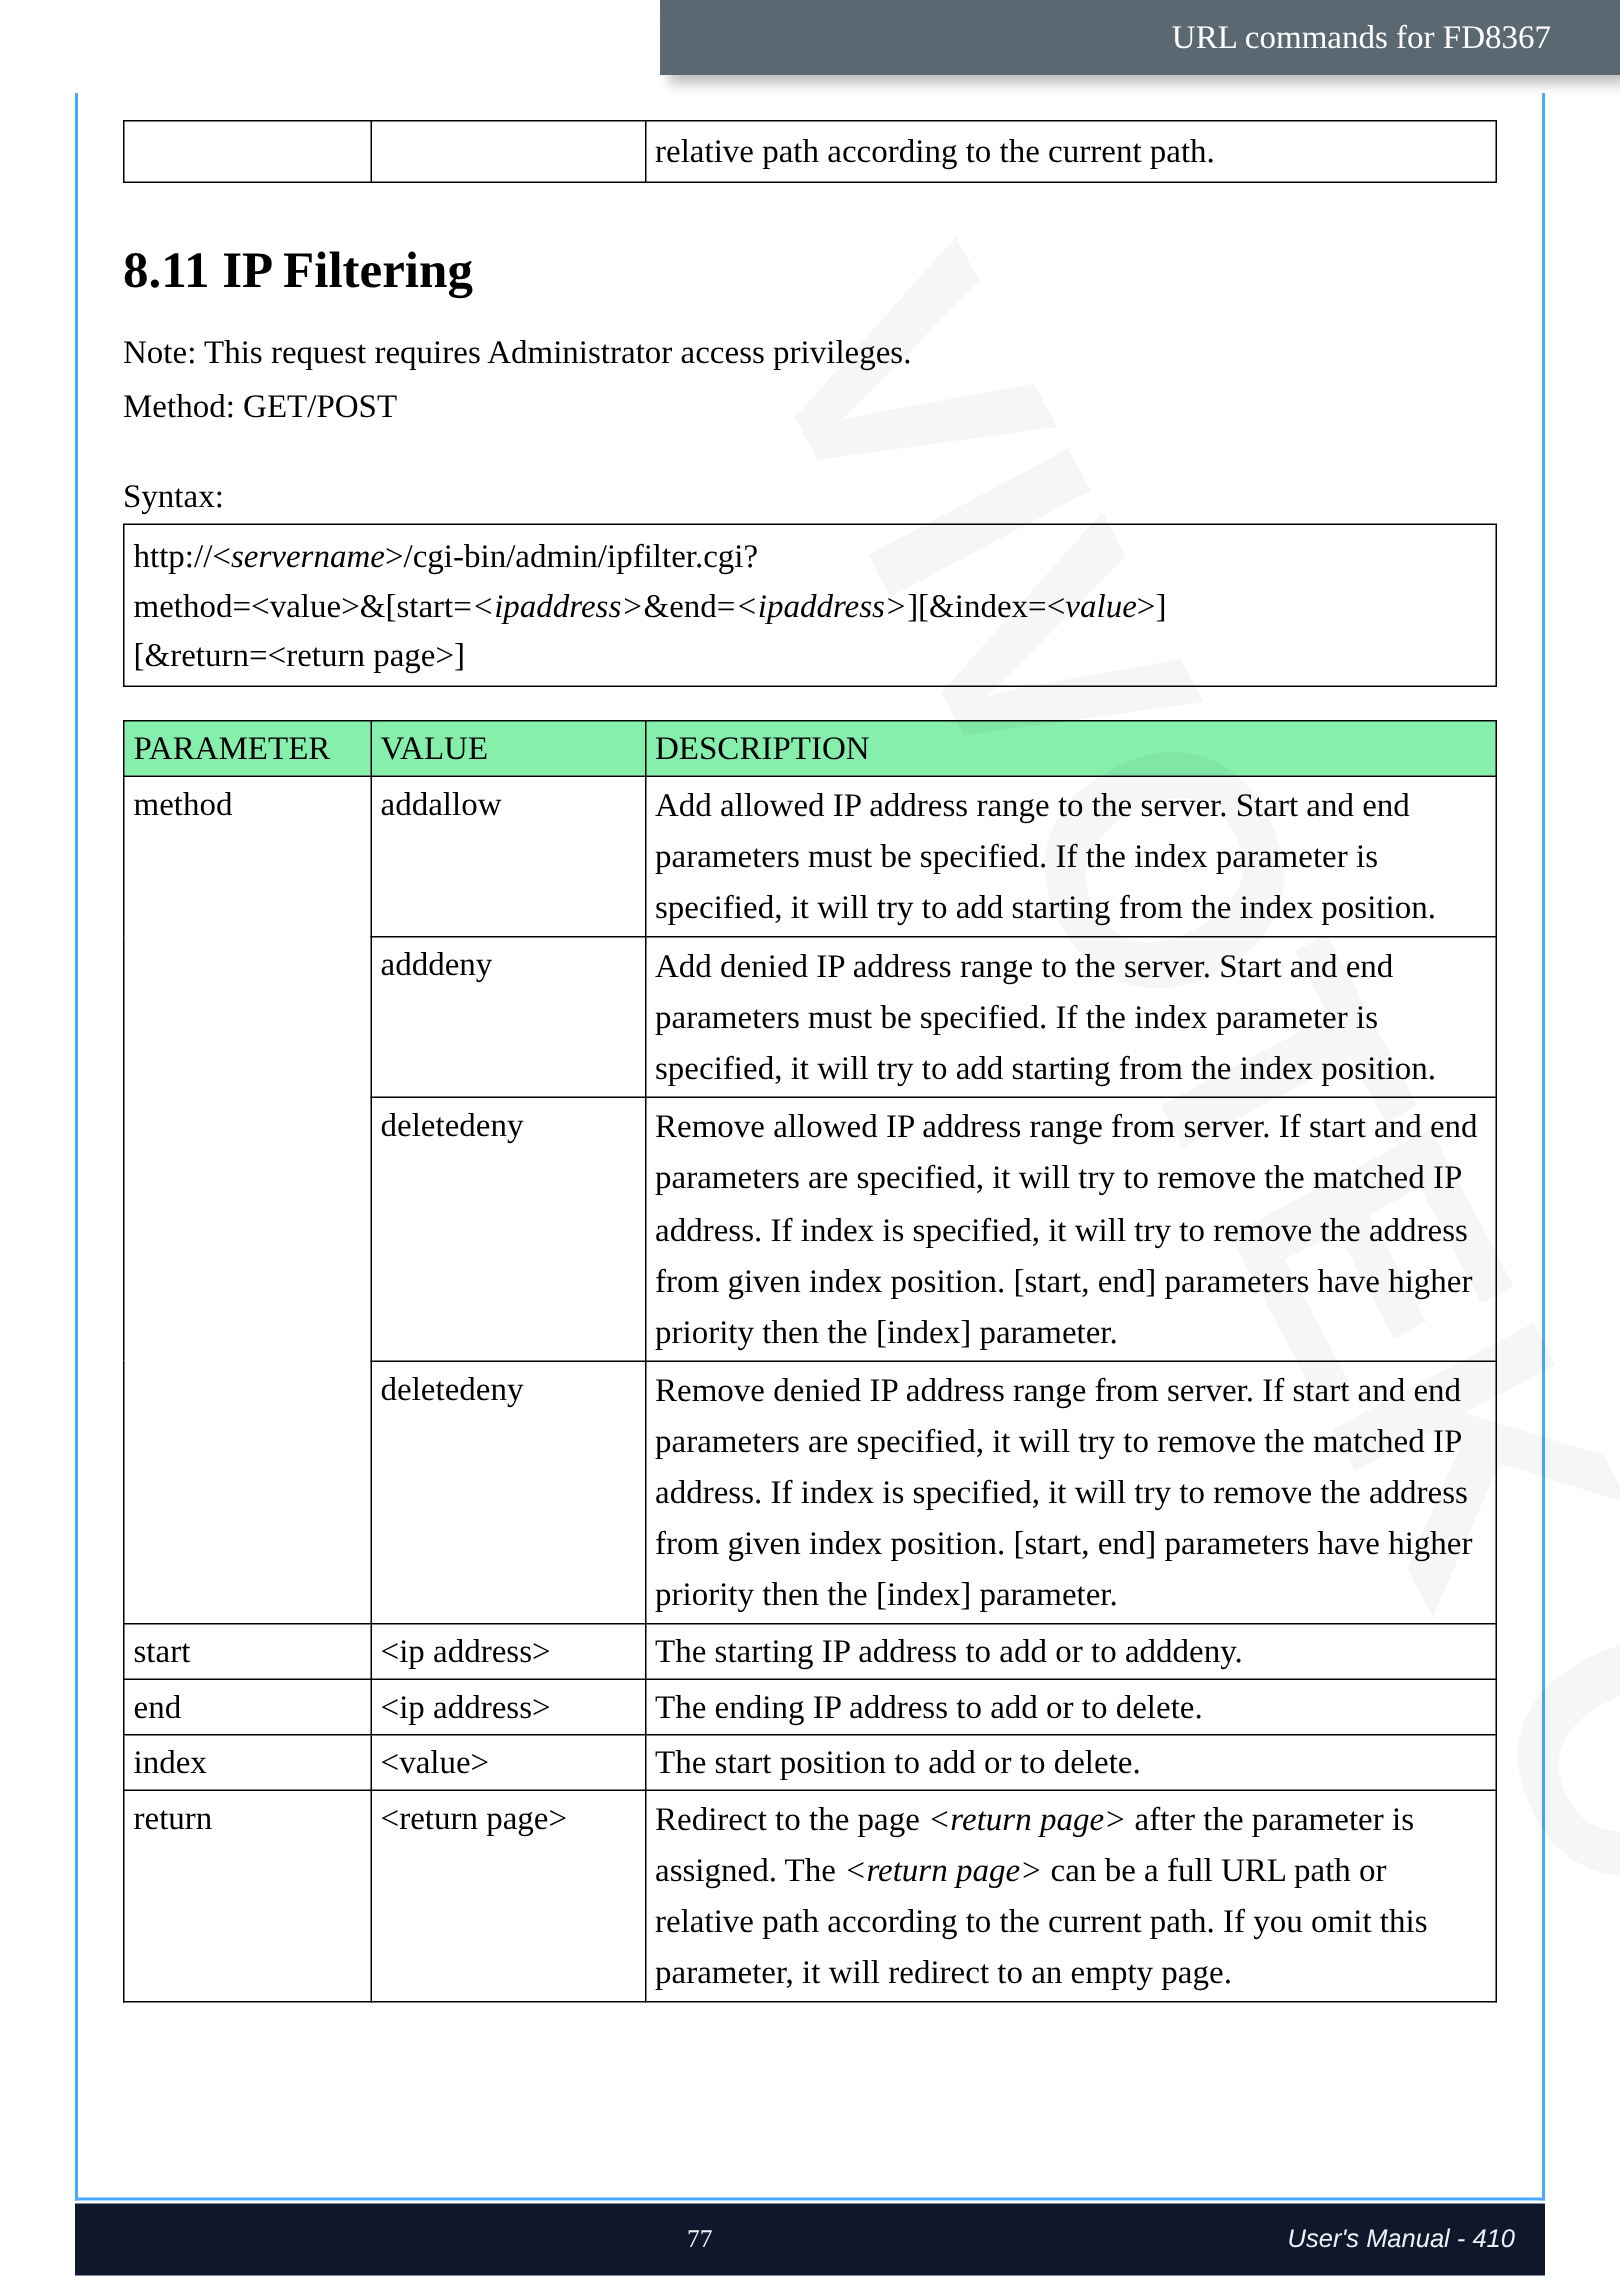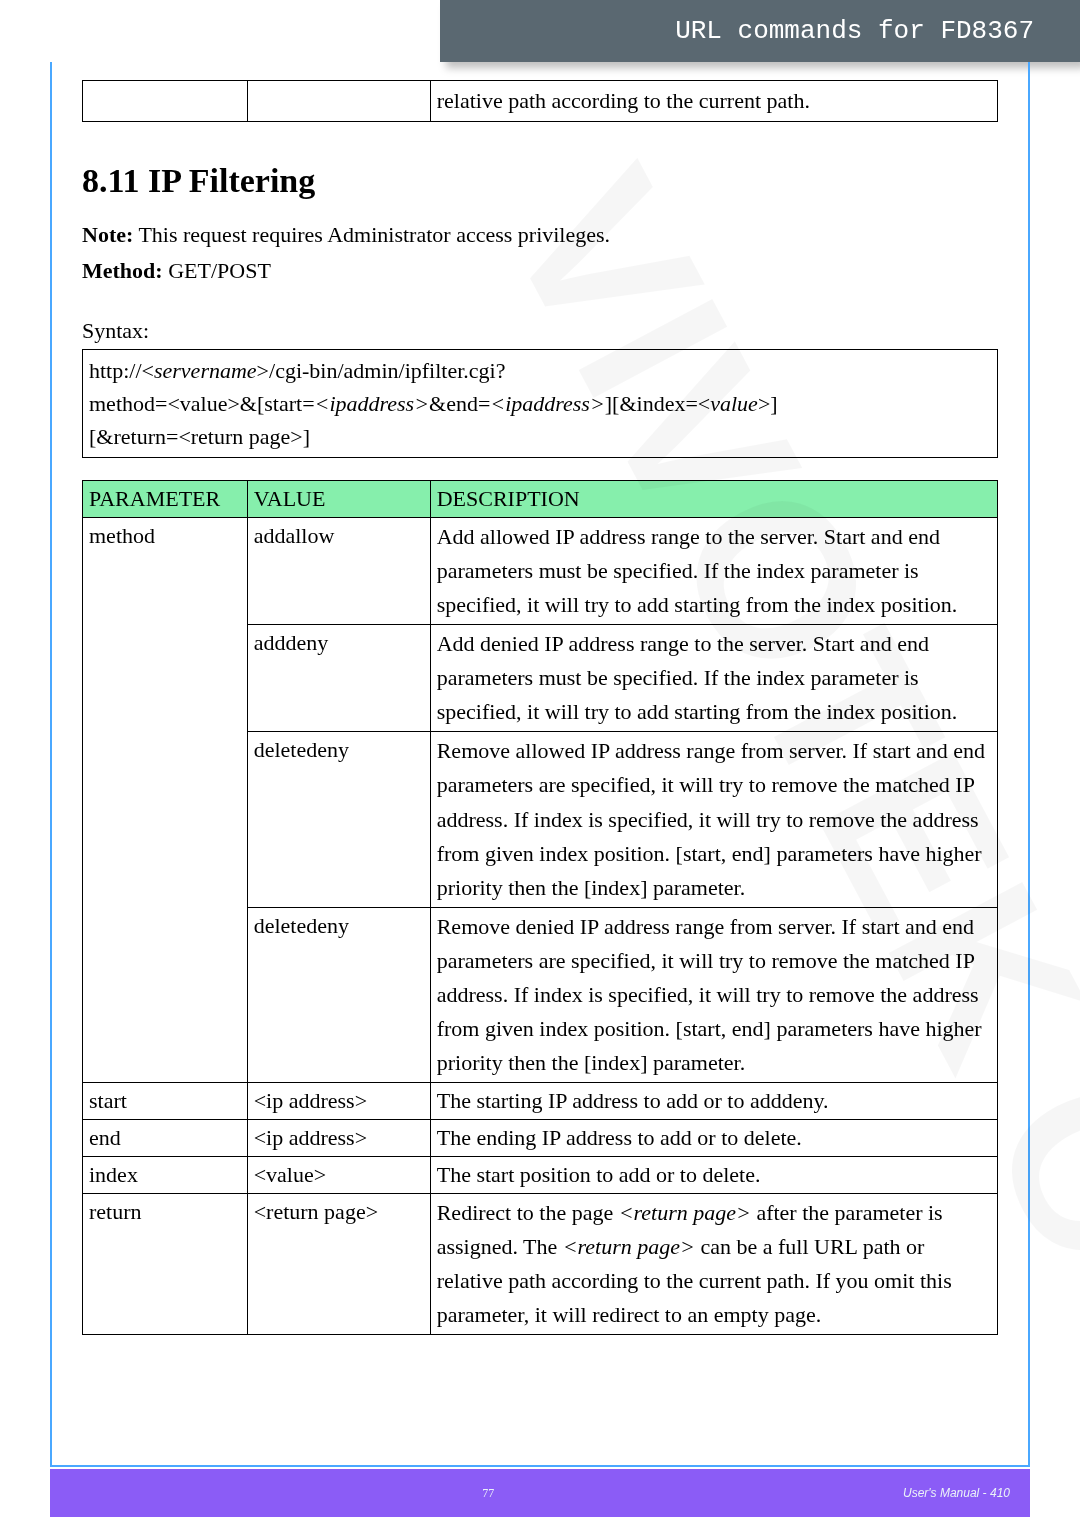--- a/index.html
+++ b/index.html
@@ -12,29 +12,29 @@
     height: 1527px;
     background: #fff;
     font-family: "Times New Roman", Times, serif;
     position: relative;
   }
   .header-bar {
     position: absolute;
     top: 0;
     right: 0;
     width: 640px;
-    height: 62px;
+    height: 50px;
     background: #5a6871;
     color: #fff;
     display: flex;
     align-items: center;
     justify-content: flex-end;
     padding-right: 46px;
-    font-family: Liberation Mono, monospace;
-    font-size: 26px;
+    font-family: Liberation Serif, serif;
+    font-size: 22px;
     box-shadow: 6px 6px 8px rgba(0,0,0,0.25);
   }
   .content-border {
     position: absolute;
     top: 62px;
     left: 50px;
     right: 50px;
     bottom: 60px;
     border: 2px solid #4aa8ff;
     border-top: none;
@@ -58,21 +58,21 @@
   .intro-col1 { width: 18%; }
   .intro-col2 { width: 20%; }
   h2.section-title {
     font-family: "Times New Roman", Times, serif;
     font-weight: bold;
     font-size: 34px;
     margin-bottom: 14px;
   }
   .note-line { margin-bottom: 4px; }
   .method-line { margin-bottom: 28px; }
-  .b { font-weight: bold; }
+  .b { font-weight: normal; }
   .syntax-label { margin-bottom: 2px; }
   .syntax-box {
     width: 100%;
     border: 1px solid #000;
     padding: 4px 6px;
     font-size: 22px;
     line-height: 1.5;
     margin-bottom: 22px;
   }
   .italic { font-style: italic; }
@@ -109,28 +109,28 @@
     color: rgba(0,0,0,0.035);
     transform-origin: center;
     white-space: nowrap;
   }
   .footer {
     position: absolute;
     left: 50px;
     right: 50px;
     bottom: 10px;
     height: 48px;
-    background: #8b5cf6;
+    background: #0f172a;
     display: flex;
     align-items: center;
     justify-content: space-between;
     padding: 0 20px;
     color: #ebf2f8;
     font-family: Arial, Helvetica, sans-serif;
-    font-size: 12px;
+    font-size: 17px;
     font-style: italic;
   }
   .footer .center {
     font-style: normal;
     font-family: "Times New Roman", serif;
     color: #ebf2f8;
   }
 </style>
 </head>
 <body>

